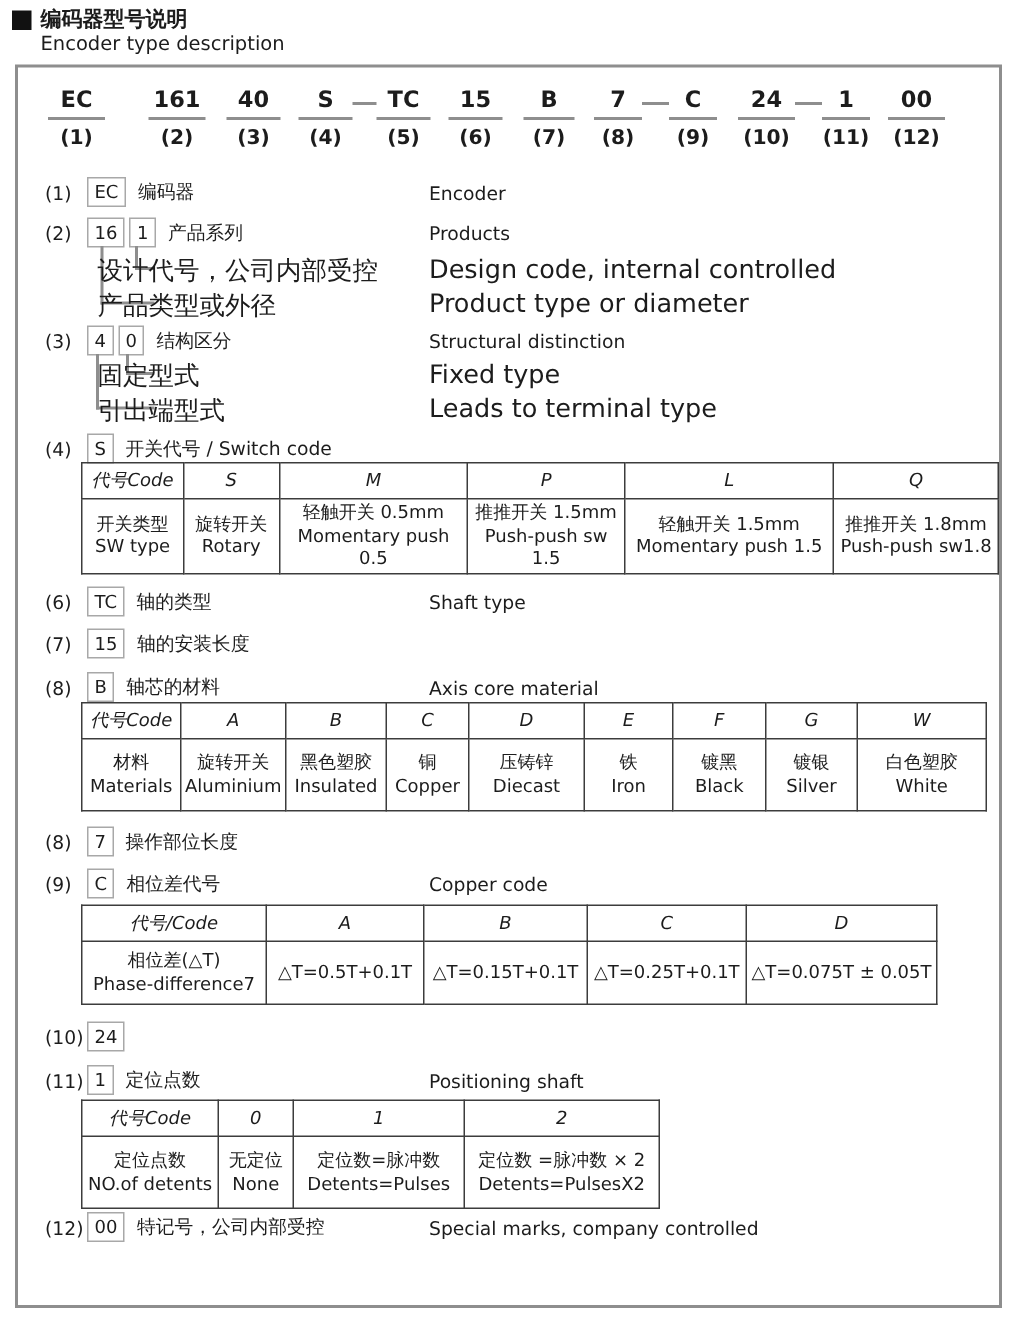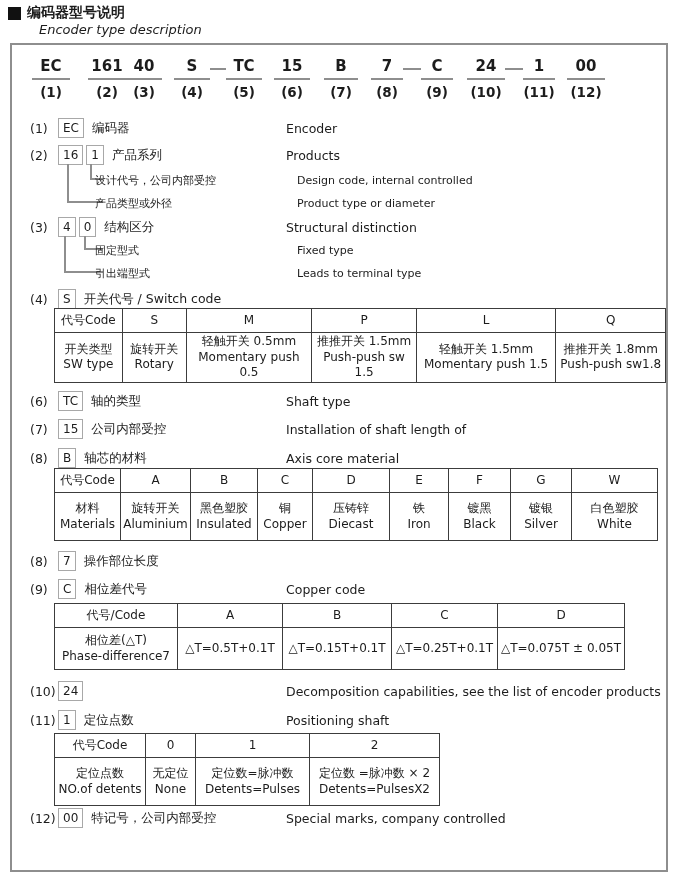--- a/index.html
+++ b/index.html
@@ -4,21 +4,21 @@
 <style>
   * { margin:0; padding:0; box-sizing:border-box; }
   body { background:#fff; }
   .page {
     position:relative; width:680px; height:882px; background:#ffffff;
     font-family:"DejaVu Sans","Liberation Sans",sans-serif; color:#1c1c1c;
     overflow:hidden;
   }
   .sq { position:absolute; left:8px; top:7px; width:13px; height:13px; background:#111; }
   .title-zh { position:absolute; left:27px; top:4px; font-size:14px; font-weight:bold; }
-  .title-en { position:absolute; left:39px; top:22px; font-size:13px;font-style:italic; }
+  .title-en { position:absolute; left:27px; top:22px; font-size:13px; }
   .frame {
     position:absolute; left:10px; top:43px; width:658px; height:829px;
     border:2px solid #8e8e8e; background:#fff;
   }
   
   .pn { position:absolute; left:20px; top:12px; display:flex; align-items:flex-start; }
   .seg { display:flex; flex-direction:column; align-items:center; }
   .seg .code {
     display:block; width:100%; text-align:center; font-size:15px; font-weight:bold;
     padding-bottom:3px; border-bottom:2px solid #8e8e8e;
@@ -27,51 +27,51 @@
   .dash { height:2px; background:#8e8e8e; margin-top:11px; }
   
   .line { position:absolute; left:0; right:0; height:20px; display:flex; align-items:center; padding-left:18px; font-size:12.5px; }
   .line .num { min-width:28px; }
   .codebox {
     display:inline-block; border:1px solid #a8a8a8; background:#fff;
     font-size:12px; line-height:16px; padding:1px 4px; margin-right:3px; text-align:center;
   }
   .line .zh { margin-left:5px; white-space:nowrap; }
   .line .en { position:absolute; left:274px; white-space:nowrap; }
-  .subline { position:absolute; left:11px; right:0; height:20px; display:flex; align-items:center; padding-left:72px; font-size:11px; }
+  .subline { position:absolute; left:0; right:0; height:20px; display:flex; align-items:center; padding-left:53px; font-size:17px; }
   .subline .en { position:absolute; left:274px; white-space:nowrap; }
   .elbow { position:absolute; border-left:2px solid #8e8e8e; border-bottom:2px solid #8e8e8e; }
   
   table.tbl { position:absolute; border-collapse:collapse; table-layout:fixed; font-size:12px; color:#1c1c1c; }
   table.tbl td { border:1px solid #3c3c3c; text-align:center; vertical-align:middle; padding:1px 2px; line-height:1.3; }
-  tr.h td { height:24px; }
+  tr.h td { height:24px;font-style:italic; }
   tr.d td { height:48px; }
   tr.dp td { height:42px; }
 </style>
 </head>
 <body>
 
 <div class="page">
 
   <div class="sq"></div>
   <div class="title-zh">编码器型号说明</div>
   <div class="title-en">Encoder type description</div>
 
   <div class="frame">
 
     <div class="pn">
       <div class="seg" style="width:38px">
           <span class="code">EC</span>
           <span class="num">(1)</span>
         </div>
-      <div class="seg" style="width:38px;margin-left:18px">
+      <div class="seg" style="width:38px;margin-left:29px">
           <span class="code">161</span>
           <span class="num">(2)</span>
         </div>
-      <div class="seg" style="width:36px;margin-left:0">
+      <div class="seg" style="width:36px;margin-left:14px">
           <span class="code">40</span>
           <span class="num">(3)</span>
         </div>
       <div class="seg" style="width:36px;margin-left:12px">
           <span class="code">S</span>
           <span class="num">(4)</span>
         </div>
       <div class="dash" style="width:16px"></div>
       <div class="seg" style="width:36px">
           <span class="code">TC</span>
@@ -207,22 +207,21 @@
 
     <div class="line" style="top:346px">
       <span class="num">(6)</span>
       <span class="codebox">TC</span>
       <span class="zh">轴的类型</span>
       <span class="en">Shaft type</span>
     </div>
     <div class="line" style="top:374px">
       <span class="num">(7)</span>
       <span class="codebox">15</span>
-      <span class="zh">公司内部受控</span>
-      <span class="en">Installation of shaft length of</span>
+      <span class="zh">轴的安装长度</span>
     </div>
     <div class="line" style="top:403px">
       <span class="num">(8)</span>
       <span class="codebox">B</span>
       <span class="zh">轴芯的材料</span>
       <span class="en">Axis core material</span>
     </div>
 
     <table class="tbl" style="left:42px;top:423px">
       <colgroup>
@@ -326,21 +325,20 @@
         <td>△T=0.15T+0.1T</td>
         <td>△T=0.25T+0.1T</td>
         <td>△T=0.075T ± 0.05T</td>
       </tr>
     </tbody>
       </table>
 
     <div class="line" style="top:636px">
       <span class="num">(10)</span>
       <span class="codebox">24</span>
-      <span class="en">Decomposition capabilities, see the list of encoder products</span>
     </div>
     <div class="line" style="top:665px">
       <span class="num">(11)</span>
       <span class="codebox">1</span>
       <span class="zh">定位点数</span>
       <span class="en">Positioning shaft</span>
     </div>
 
     <table class="tbl" style="left:42px;top:688px">
       <colgroup>

